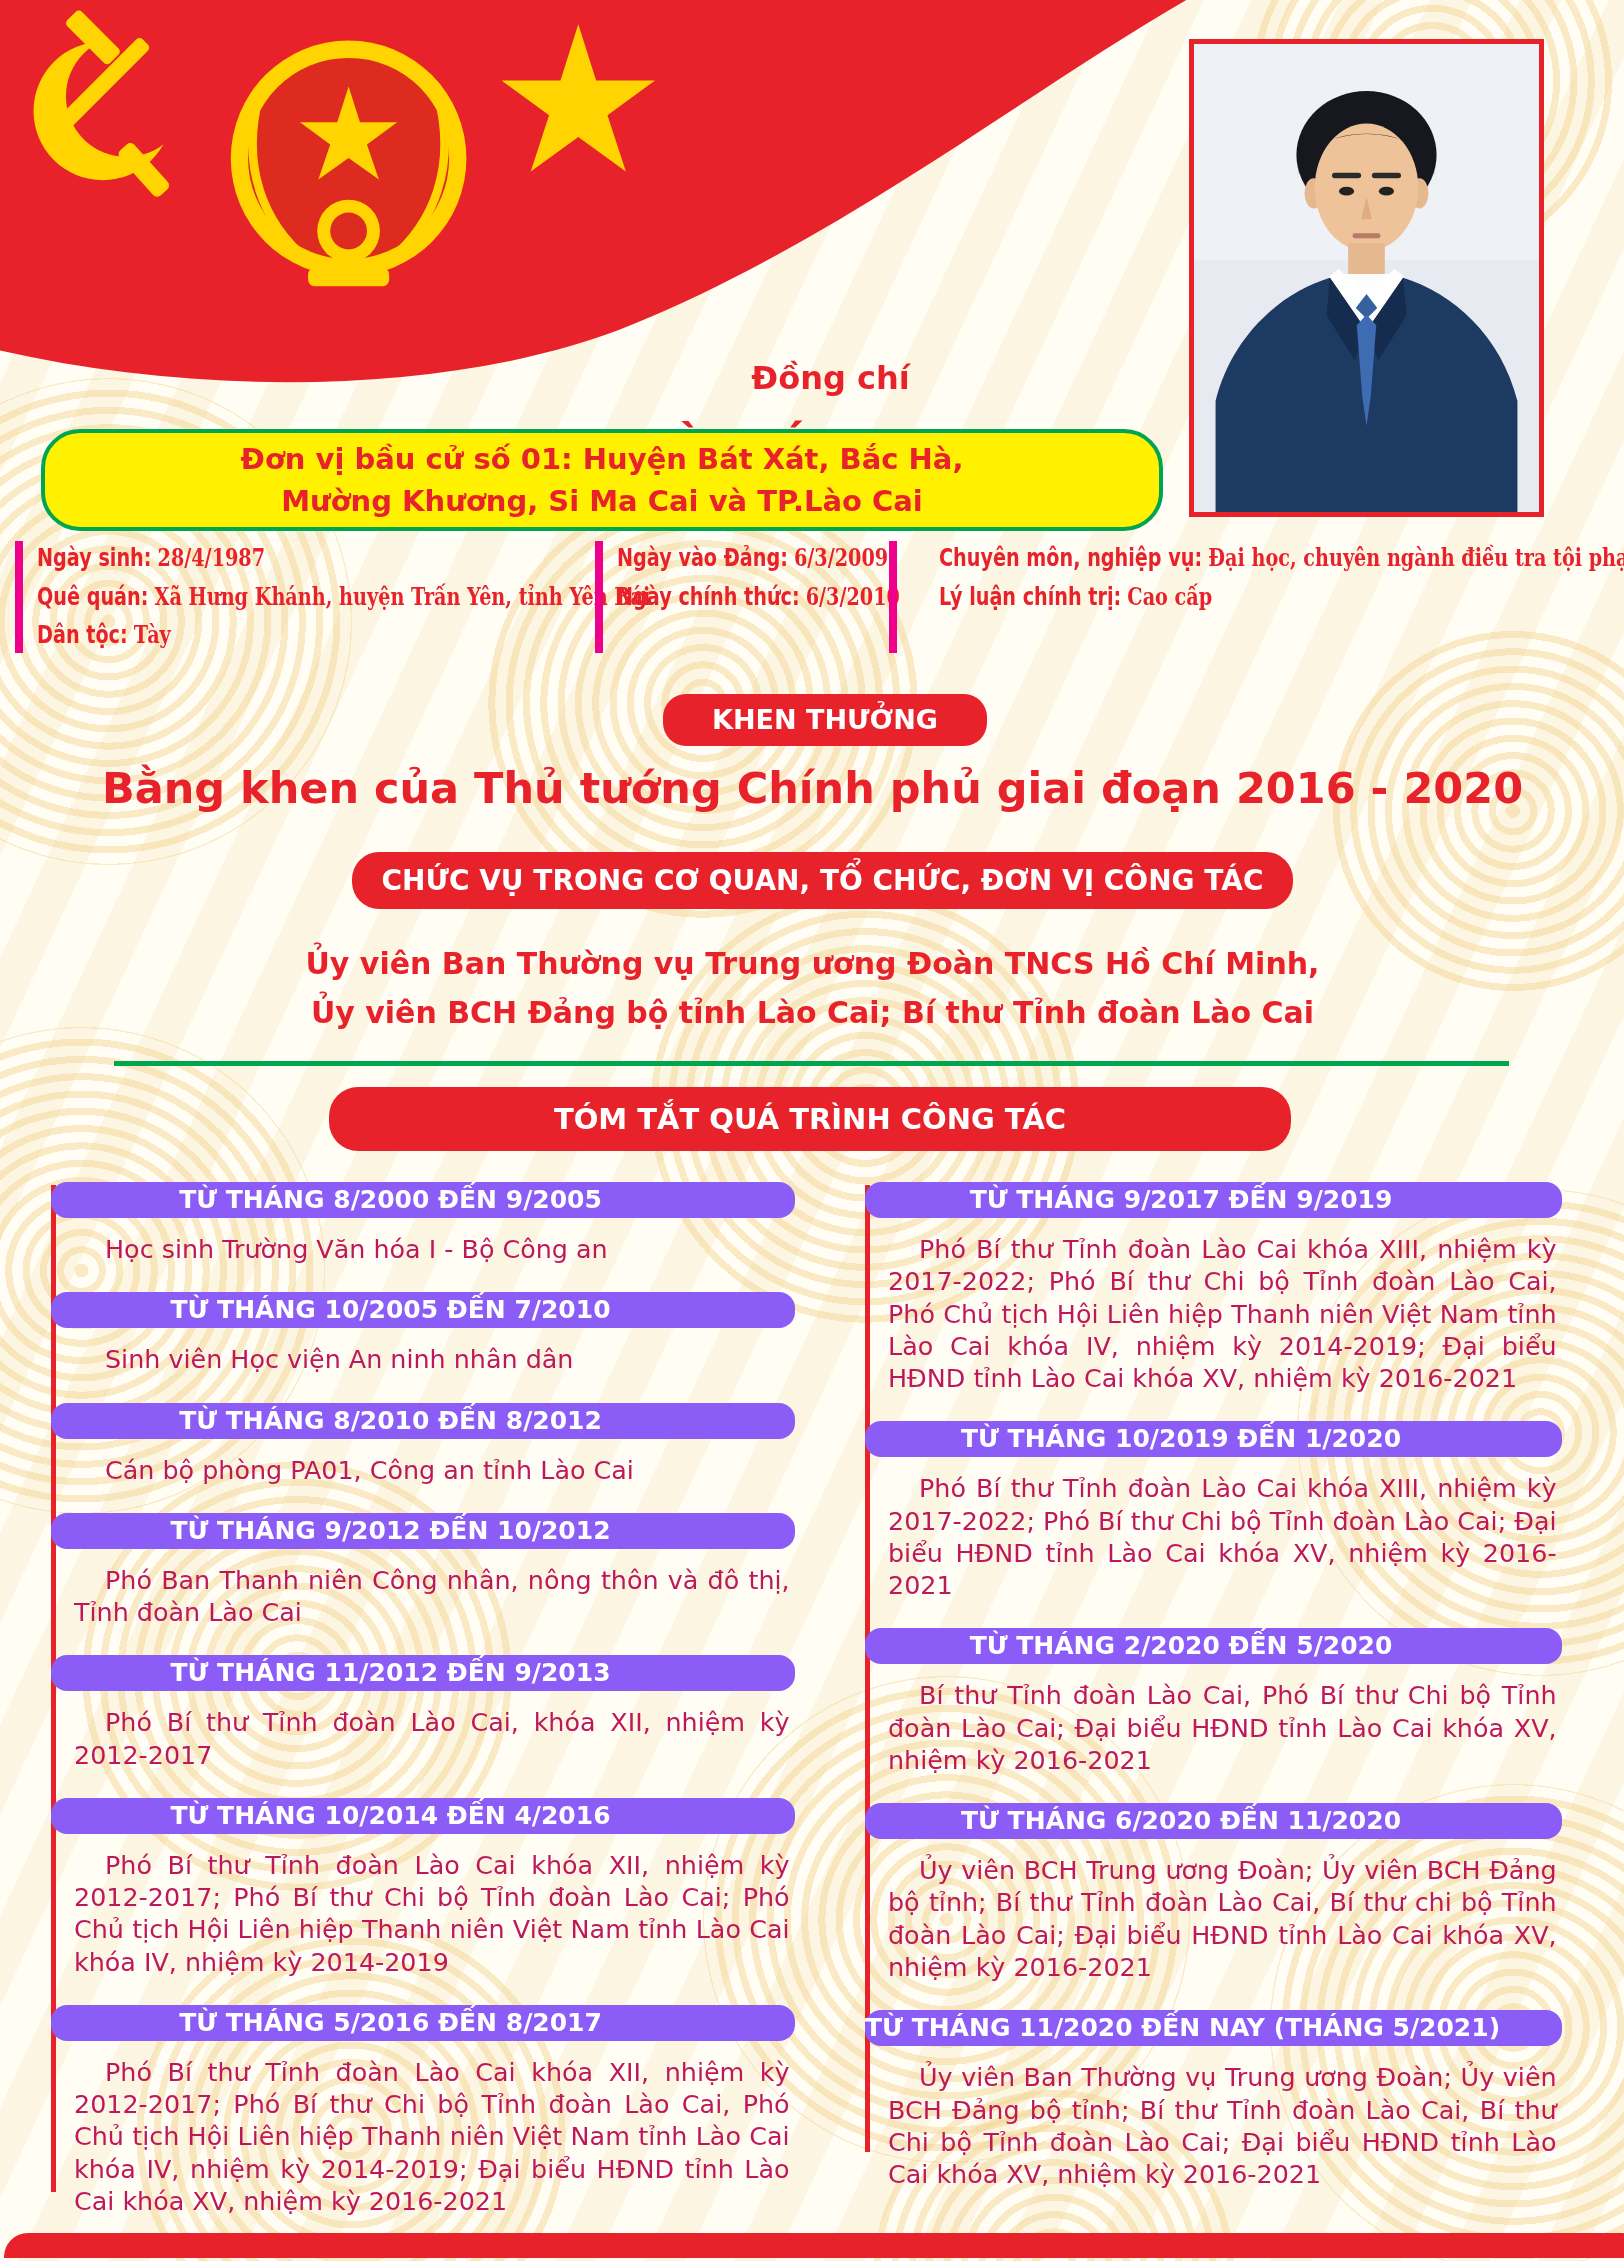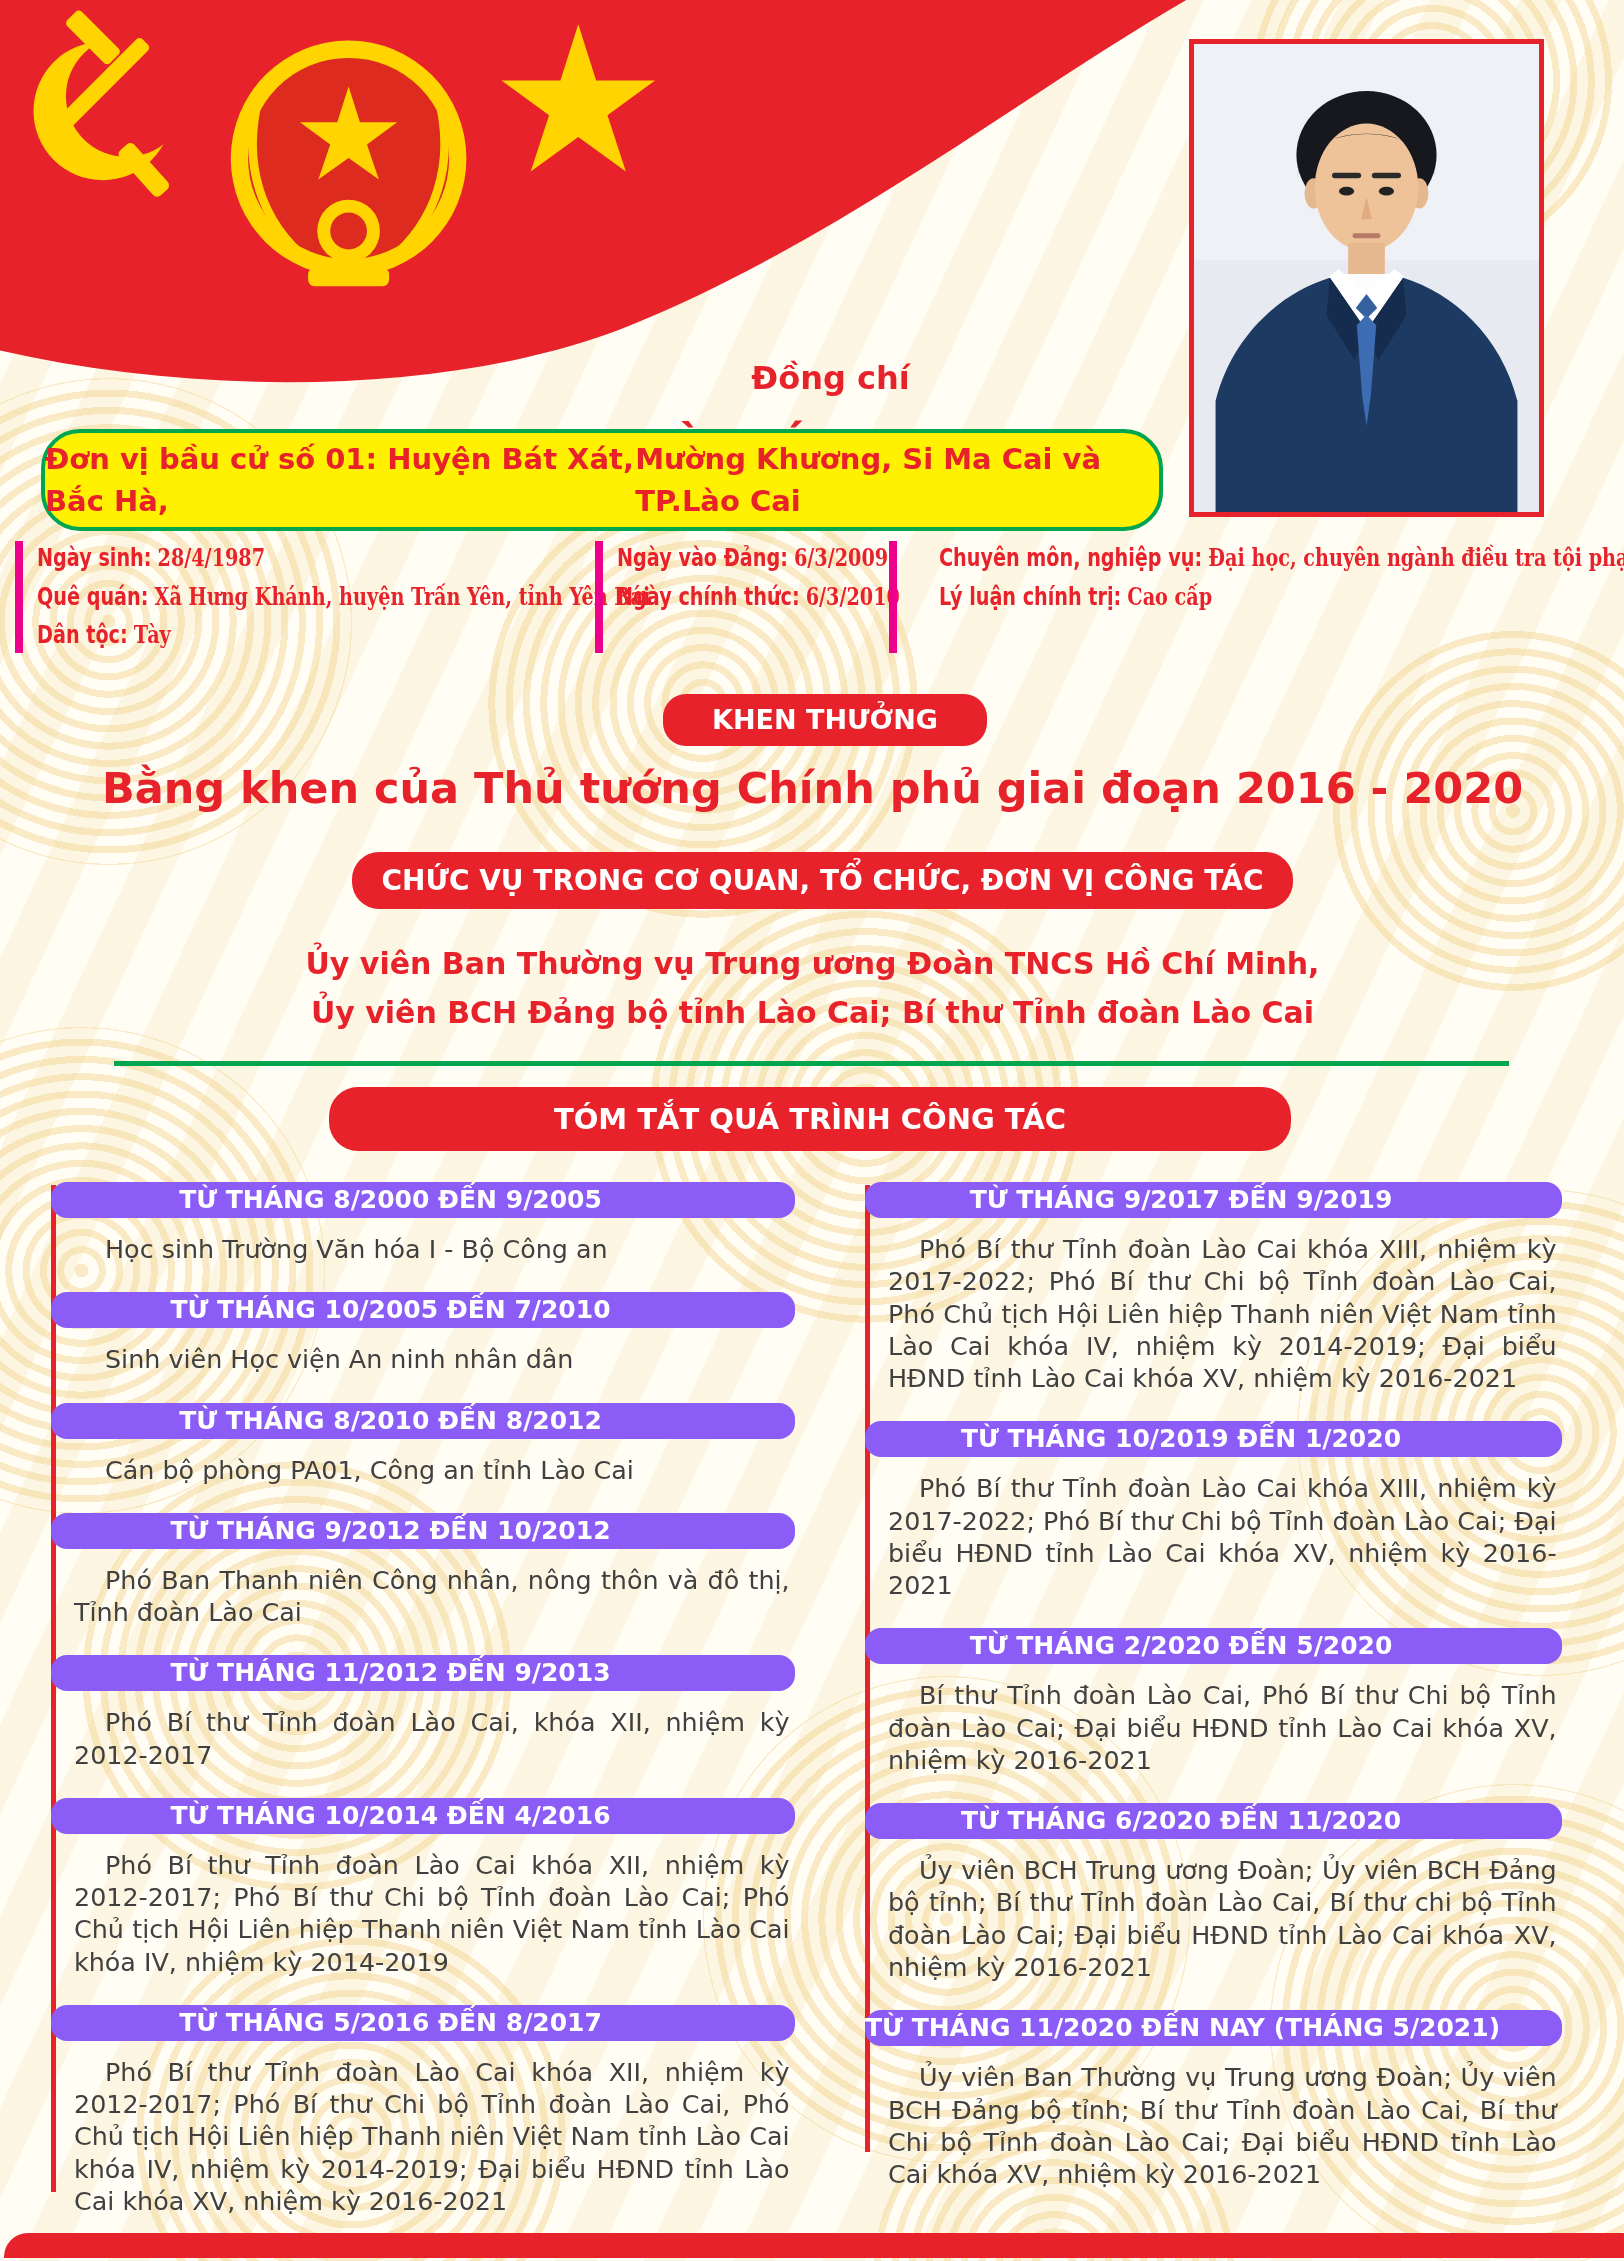--- a/index.html
+++ b/index.html
@@ -20,21 +20,21 @@
   .salutation{left:587px;top:359px;width:487px;text-align:center;
     color:#e8222a;font-size:32px;font-weight:bold;}
   .cand-name{left:560px;top:421px;width:541px;text-align:center;
     color:#e8222a;font-size:52px;font-weight:bold;letter-spacing:0.5px;white-space:nowrap;}
   .photo-frame{left:1189px;top:39px;width:355px;height:478px;border:5.4px solid #e8222a;
     box-sizing:border-box;background:#e7ebf1;}
   .photo-frame svg{display:block;width:100%;height:100%;}
 
   .electoral-box{left:41px;top:429px;width:1122px;height:102px;box-sizing:border-box;
     background:#fff100;border:4.9px solid #00a550;border-radius:39px;
-    display:flex;flex-direction:row;justify-content:center;align-items:center;
+    display:flex;flex-direction:column;justify-content:center;align-items:center;
     color:#e8222a;font-weight:bold;font-size:29px;line-height:1.45;text-align:left;}
 
   
   .info-col{position:absolute;z-index:2;top:541px;height:112px;box-sizing:border-box;
     border-left:8.6px solid #ec008c;padding-left:14px;padding-top:3.2px;}
   .info-col.c1{left:14.6px;width:581px;}
   .info-col.c2{left:595px;width:294px;}
   .info-col.c3{left:889px;width:736px;padding-left:42px;}
   .info-row{white-space:nowrap;font-size:24px;line-height:1.2;margin-bottom:9.7px;
     transform:scaleX(.8);transform-origin:left top;color:#e8222a;}
@@ -58,21 +58,21 @@
   
   .tl-col{position:absolute;z-index:2;top:1182px;}
   .tl-col.left{left:51px;width:744px;}
   .tl-col.right{left:865px;width:697px;}
   .tl-col::before{content:"";position:absolute;left:0;top:3.2px;width:4.9px;background:#e8222a;z-index:-1;}
   .tl-col.left::before{height:1007px;}
   .tl-col.right::before{height:967px;}
   .entry-period{height:36px;line-height:36px;background:#8b5cf6;color:#ffffff;
     border-radius:16px;font-weight:bold;font-size:25px;text-align:center;
     padding-right:65px;margin-bottom:15px;white-space:nowrap;}
-  .entry-body{color:#404040;font-size:25.4px;line-height:1.27;text-align:justify;
+  .entry-body{color:#be185d;font-size:25.4px;line-height:1.27;text-align:justify;
     text-indent:31px;padding:0 5.4px 0 23px;margin-bottom:27px;}
 
   .footer-bar{left:4.3px;bottom:3.2px;right:0;height:25px;background:#e8222a;
     border-top-left-radius:24px;}
 </style>
 </head>
 <body>
 
 <div class="page">
 

